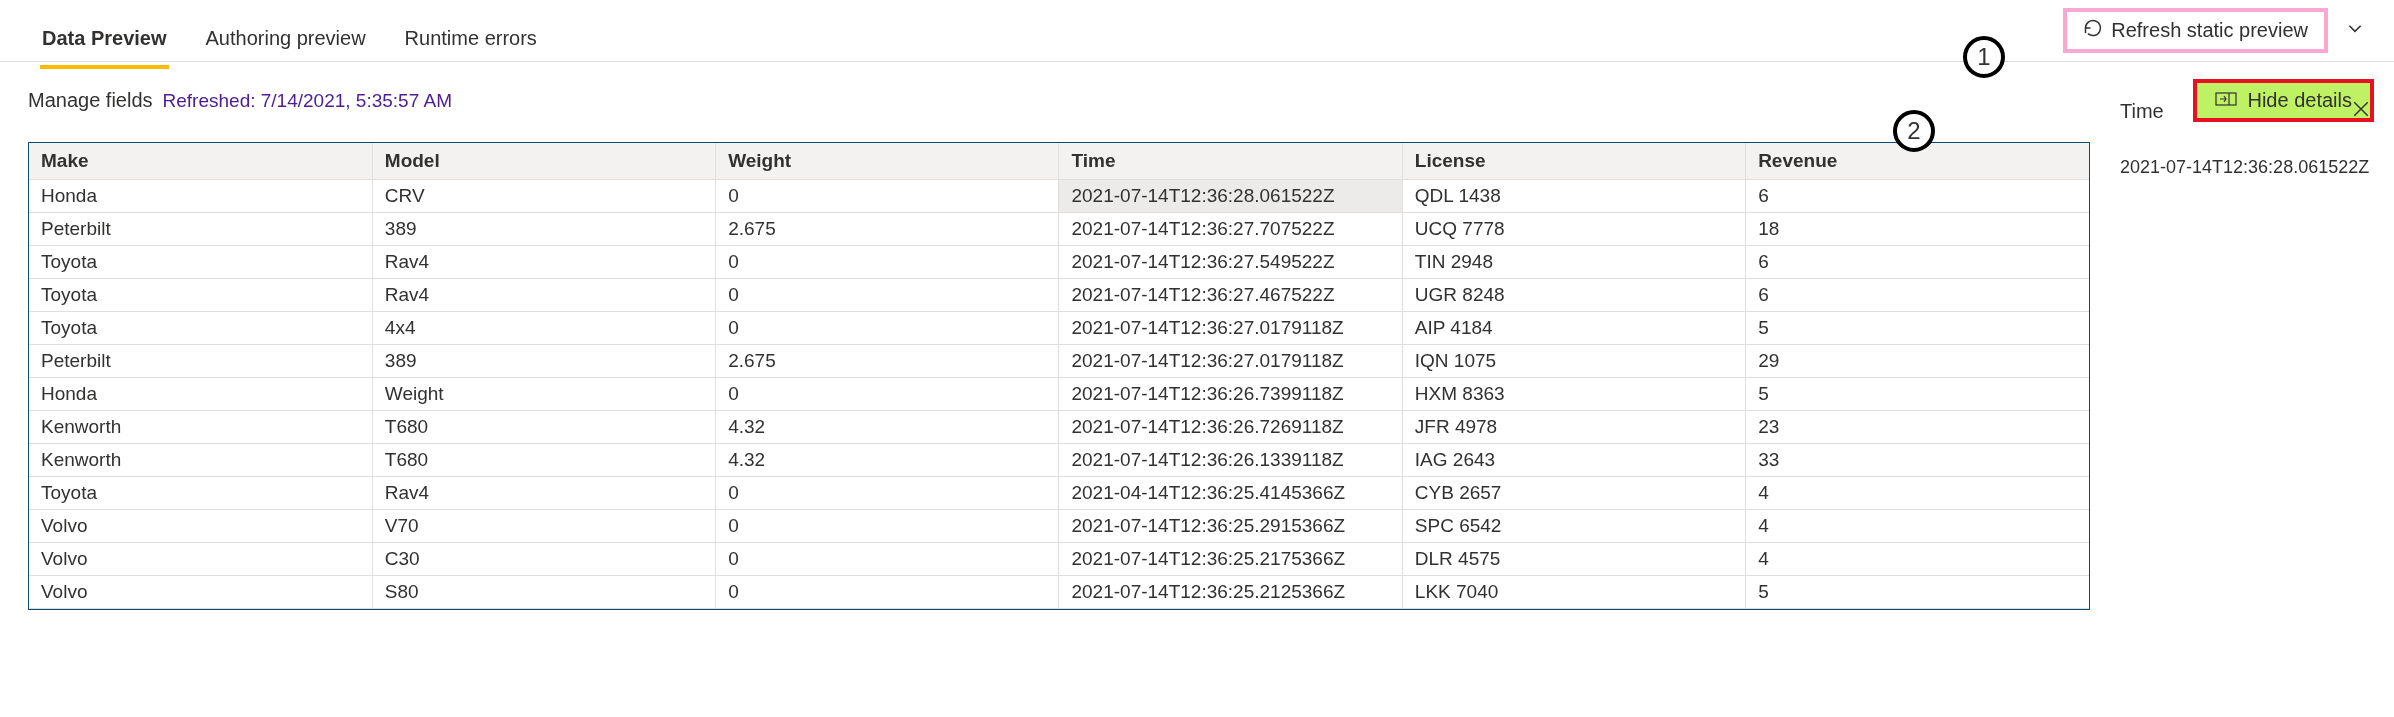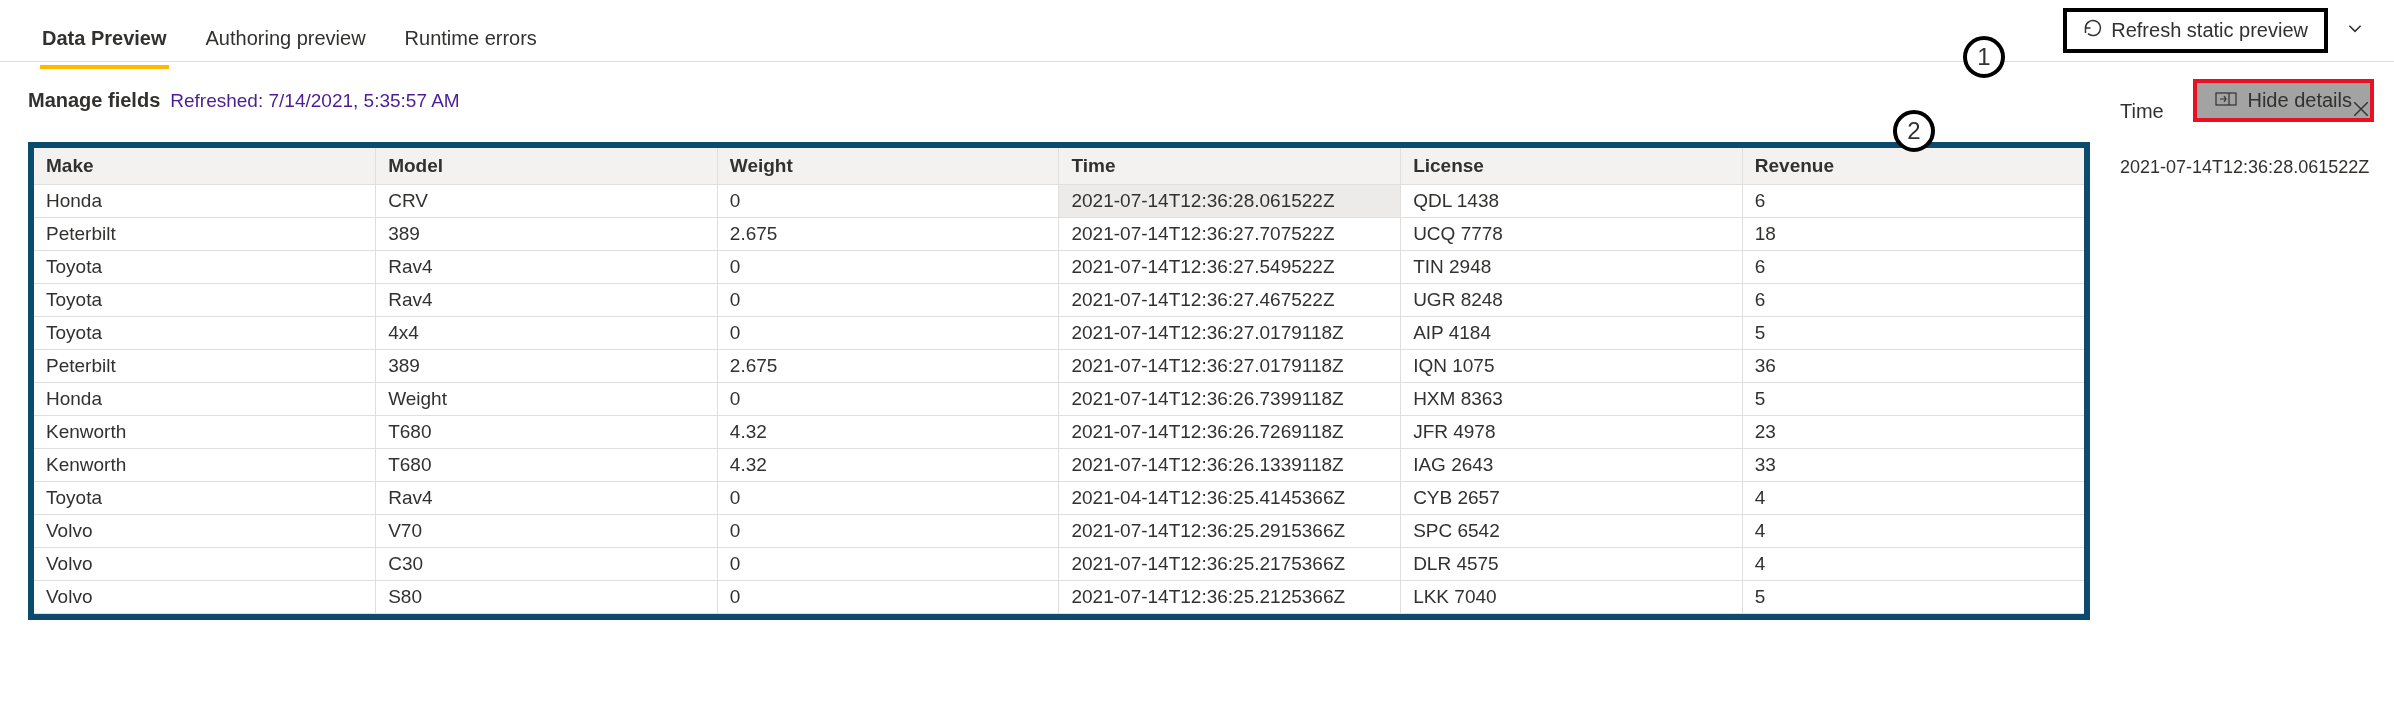--- a/index.html
+++ b/index.html
@@ -48,21 +48,21 @@
     height: 4px;
     background: #ffb900;
   }
   .top-right {
     margin-left: auto;
     display: flex;
     align-items: center;
     gap: 8px;
   }
   .refresh-btn {
-    border: 4px solid #000000;
+    border: 4px solid #f9a8d4;
     padding: 6px 16px;
     display: flex;
     align-items: center;
     gap: 8px;
     font-size: 20px;
     cursor: pointer;
     background: #fff;
     margin-left: 40px;
   }
   .refresh-btn svg { width: 20px; height: 20px; }
@@ -96,47 +96,47 @@
     display: flex;
     align-items: center;
     padding: 16px 20px 0 28px;
   }
   .sub-left {
     display: flex;
     align-items: baseline;
     gap: 10px;
   }
   .manage-label {
-    font-weight: 700;
+    font-weight: 400;
     font-size: 20px;
   }
   .refreshed-ts {
     font-size: 19px;
     color: #4c1d95;
   }
   .hide-details {
     margin-left: auto;
     border: 4px solid #e81123;
     padding: 6px 18px;
     display: flex;
     align-items: center;
     gap: 10px;
     font-size: 20px;
     cursor: pointer;
-    background: #a3a3a3;
+    background: #bef264;
   }
   .hide-details svg { width: 22px; height: 16px; }
 
   .content {
     display: flex;
     padding: 20px 0 0 28px;
   }
   .table-wrap {
     flex: 0 0 2062px;
-    border: 6px solid #0c4a6e;
+    border: 1px solid #0c4a6e;
   }
   table {
     width: 100%;
     border-collapse: collapse;
     table-layout: fixed;
   }
   th {
     background: #f3f2f1;
     text-align: left;
     font-weight: 600;
@@ -299,21 +299,21 @@
             <td>2021-07-14T12:36:27.0179118Z</td>
             <td>AIP 4184</td>
             <td>5</td>
           </tr>
           <tr>
             <td>Peterbilt</td>
             <td>389</td>
             <td>2.675</td>
             <td>2021-07-14T12:36:27.0179118Z</td>
             <td>IQN 1075</td>
-            <td>36</td>
+            <td>29</td>
           </tr>
           <tr>
             <td>Honda</td>
             <td>Weight</td>
             <td>0</td>
             <td>2021-07-14T12:36:26.7399118Z</td>
             <td>HXM 8363</td>
             <td>5</td>
           </tr>
           <tr>

